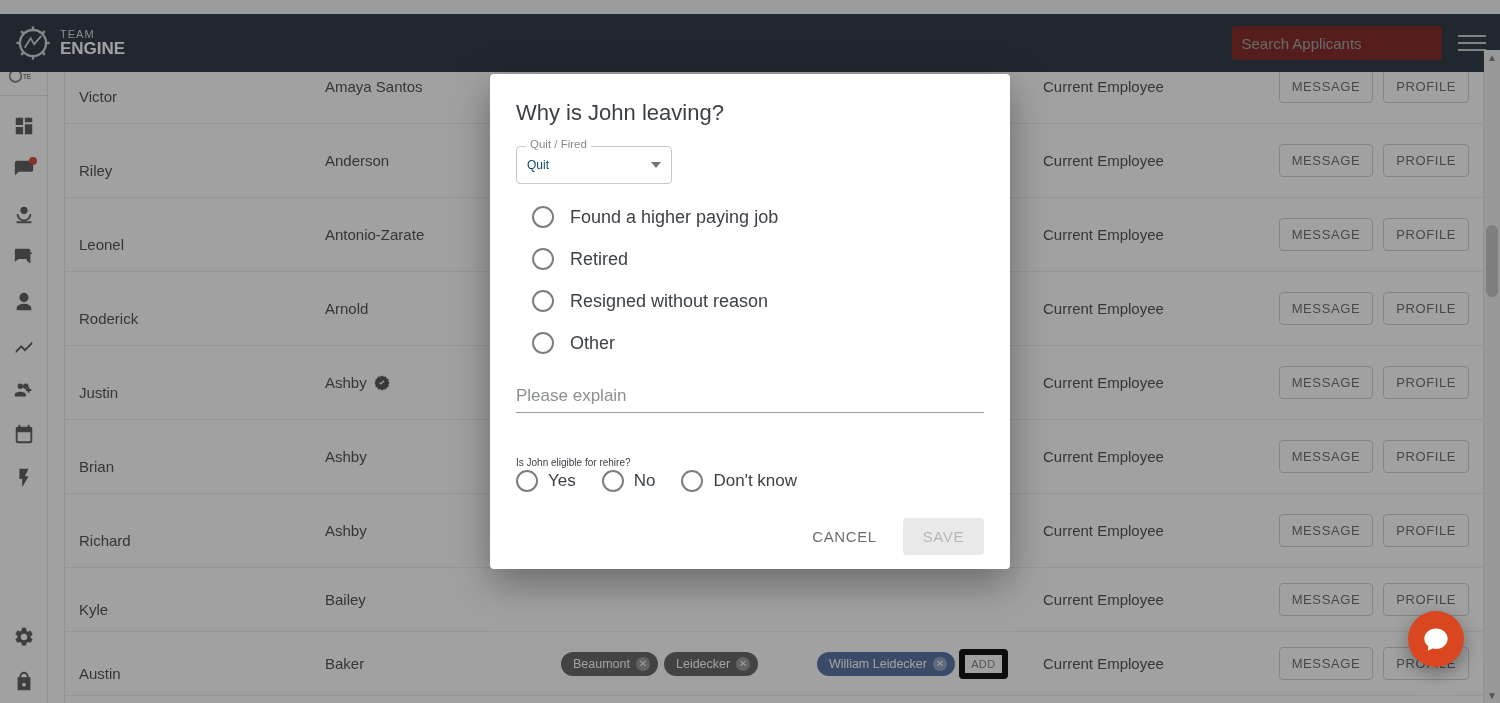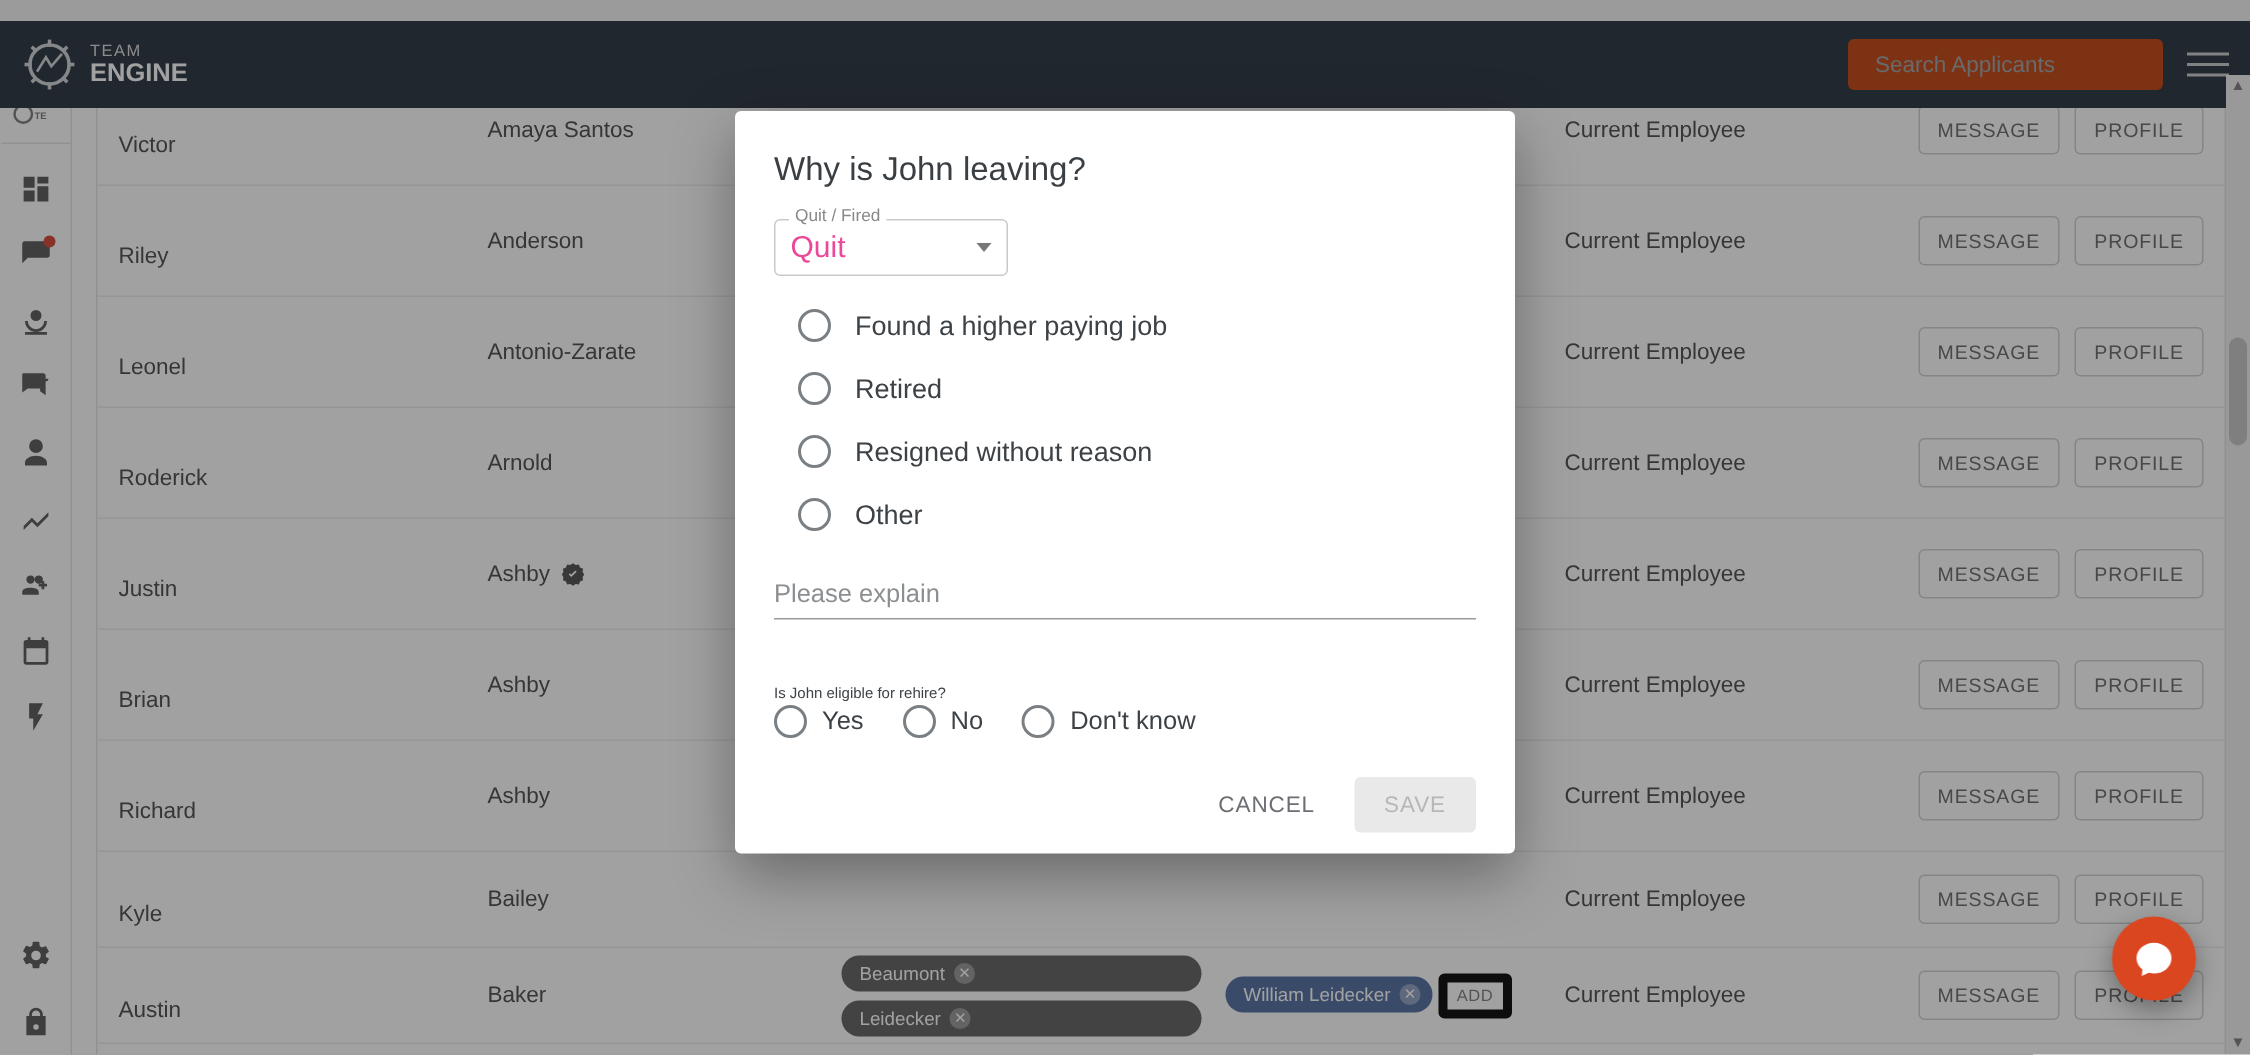--- a/index.html
+++ b/index.html
@@ -12,21 +12,21 @@
     padding: 0 14px; z-index: 50; color: #e6e7e8;
   }
   .logo { display: flex; align-items: center; gap: 8px; }
   .logo-gear { width: 38px; height: 38px; }
   .logo-text { display:flex; flex-direction:column; line-height:1; }
   .logo-text .tt { font-size:11px; letter-spacing:1px; color:#d7d9da; }
   .logo-text .ee { font-size:17px; font-weight:700; color:#fff; }
   .app-bar .spacer { flex: 1 1 auto; }
   .search-box {
     display:flex; align-items:center; width: 210px; height: 34px;
-    background:#c2410c; border-radius:4px; padding:0 10px; gap:8px;
+    background:#7f1d1d; border-radius:4px; padding:0 10px; gap:8px;justify-content:center;
   }
   .search-box input {
     flex:1; background:transparent; border:0; outline:0;
     color:#c9cbcc; font-size:15px;
   }
   .search-box input::placeholder { color:#9da0a2; }
   .hamburger { width:28px; height:28px; display:flex; flex-direction:column; justify-content:center; gap:5px; margin-left:16px; cursor:pointer; }
   .hamburger span { display:block; height:2px; background:#c9cbcc; width:100%; }
 
   
@@ -51,21 +51,21 @@
     overflow-y:scroll; border:1px solid #e3e3e3; border-top:0; border-bottom:0;
   }
   .row {
     display:flex; align-items:center; height:74px;
     border-bottom:1px solid #ececec; padding:0 14px; gap:16px;
     font-size:15px; color:#474747;
   }
   .row.short { height:64px; }
   .col-first { width:230px;margin-top:19px; }
   .col-last  { width:220px; display:flex; align-items:center; gap:6px; }
-  .col-tags  { width:240px; display:flex; gap:6px; flex-wrap:wrap;flex-direction:column; }
+  .col-tags  { width:240px; display:flex; gap:6px; flex-wrap:wrap; }
   .col-mgr   { width:210px; }
   .col-status{ flex:1; }
   .col-actions { display:flex; gap:10px; }
 
   .chip {
     display:inline-flex; align-items:center; gap:6px;
     background:#5d5d5d; color:#fff; border-radius:14px;
     font-size:12.5px; padding:3px 8px 3px 12px; height:24px;
   }
   .chip.pri { background:#4f6ca1; }
@@ -94,21 +94,21 @@
   }
   .dialog h2 { font-size:22px; font-weight:500; margin-bottom:20px; color:#3a3f44;}
   .select-wrap { position:relative; width:156px; margin-bottom:22px; }
   .select-label {
     position:absolute; top:-8px; left:10px; background:#fff; padding:0 4px;
     font-size:11.5px; color:#888;
   }
   .select-box {
     border:1px solid #c9c9c9; border-radius:4px; height:38px;
     display:flex; align-items:center; justify-content:space-between;
-    padding:0 10px; font-size:20px; color:#ec4899; cursor:pointer;gap:28px;
+    padding:0 10px; font-size:12px; color:#0c4a6e; cursor:pointer;gap:28px;
   }
   .select-box .caret { width:0;height:0;border-left:5px solid transparent;border-right:5px solid transparent;border-top:6px solid #777;}
   .radio-list { margin-left:16px; display:flex; flex-direction:column; gap:20px; margin-bottom:26px; }
   .radio-row { display:flex; align-items:center; gap:16px; font-size:18px; color:#3d4247; cursor:pointer; }
   .radio-circle { width:22px; height:22px; border:2.4px solid #7a7f84; border-radius:50%; flex:0 0 22px;}
   .explain {
     border:0; border-bottom:1px solid #9a9a9a; width:100%;
     font-size:17px; padding:6px 0; outline:0; margin-bottom:44px;
   }
   .explain::placeholder{ color:#8c8f91; }

